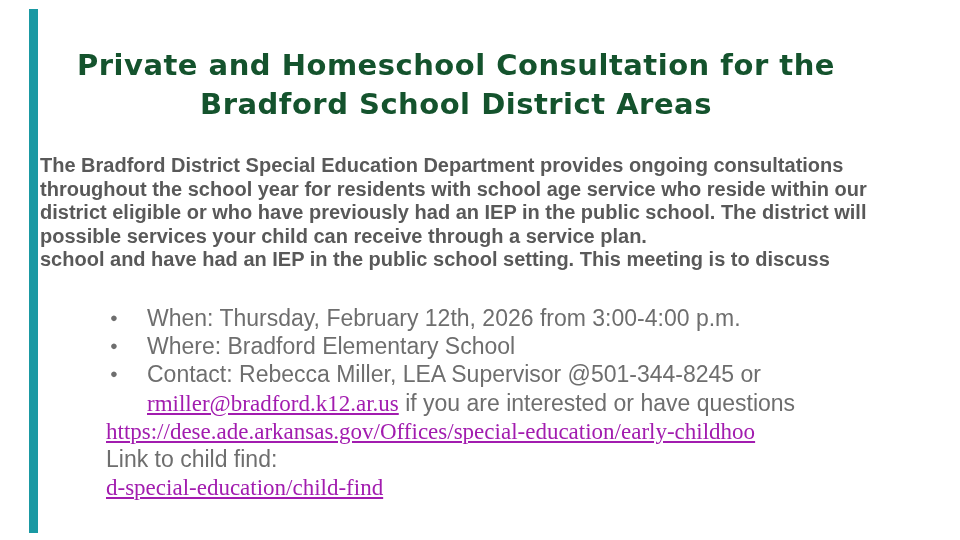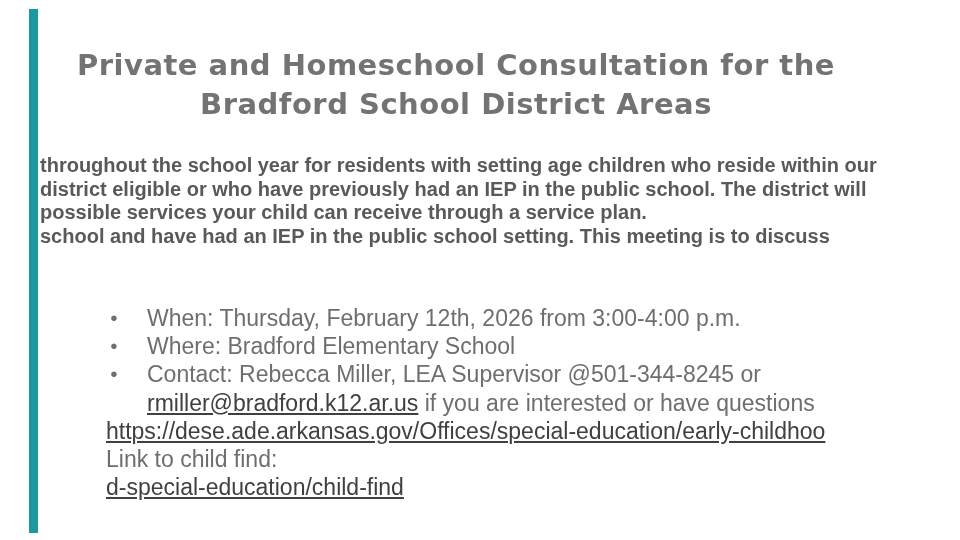--- a/index.html
+++ b/index.html
@@ -23,21 +23,21 @@
   .title {
     position: absolute;
     left: 0; top: 46px;
     width: 912px;
     margin: 0;
     text-align: center;
     font-family: "DejaVu Sans", sans-serif;
     font-weight: bold;
     font-size: 29px;
     line-height: 39px;
-    color: #737373;
+    color: #14532d;
     letter-spacing: 0.5px;
   }
   .title .tl { display: block; }
   .intro {
     position: absolute;
     left: 40px; top: 154px;
     width: 900px;
     font-family: "Liberation Sans", sans-serif;
     font-weight: bold;
     font-size: 20px;
@@ -60,39 +60,41 @@
   }
   .row .dot {
     position: absolute;
     left: 110px; top: 0;
     font-size: 13px;
     color: #6e6e6e;
   }
   .row .txt { position: absolute; left: 147px; top: 0; }
   .row .txt2 { position: absolute; left: 106px; top: 0; }
   a.link {
-    color: #404040;
+    color: #a21caf;
     text-decoration: underline;
     cursor: pointer;
+    font-family: Liberation Serif, serif;
   }
 </style>
 </head>
 <body>
 
 <div class="slide">
 
   <div class="accent-bar"></div>
 
   <h1 class="title">
     <span class="tl">Private and Homeschool Consultation for the</span>
     <span class="tl">Bradford School District Areas</span>
   </h1>
 
   <div class="intro">
-    <div class="iline">throughout the school year for residents with setting age children who reside within our</div>
+    <div class="iline">The Bradford District Special Education Department provides ongoing consultations</div>
+    <div class="iline">throughout the school year for residents with school age service who reside within our</div>
     <div class="iline">district eligible or who have previously had an IEP in the public school. The district will</div>
     <div class="iline">possible services your child can receive through a service plan.</div>
     <div class="iline">school and have had an IEP in the public school setting. This meeting is to discuss</div>
   </div>
 
   <div class="list">
 
     <div class="row">
       <span class="dot">●</span>
       <span class="txt">When: Thursday, February 12th, 2026 from 3:00-4:00 p.m.</span>

